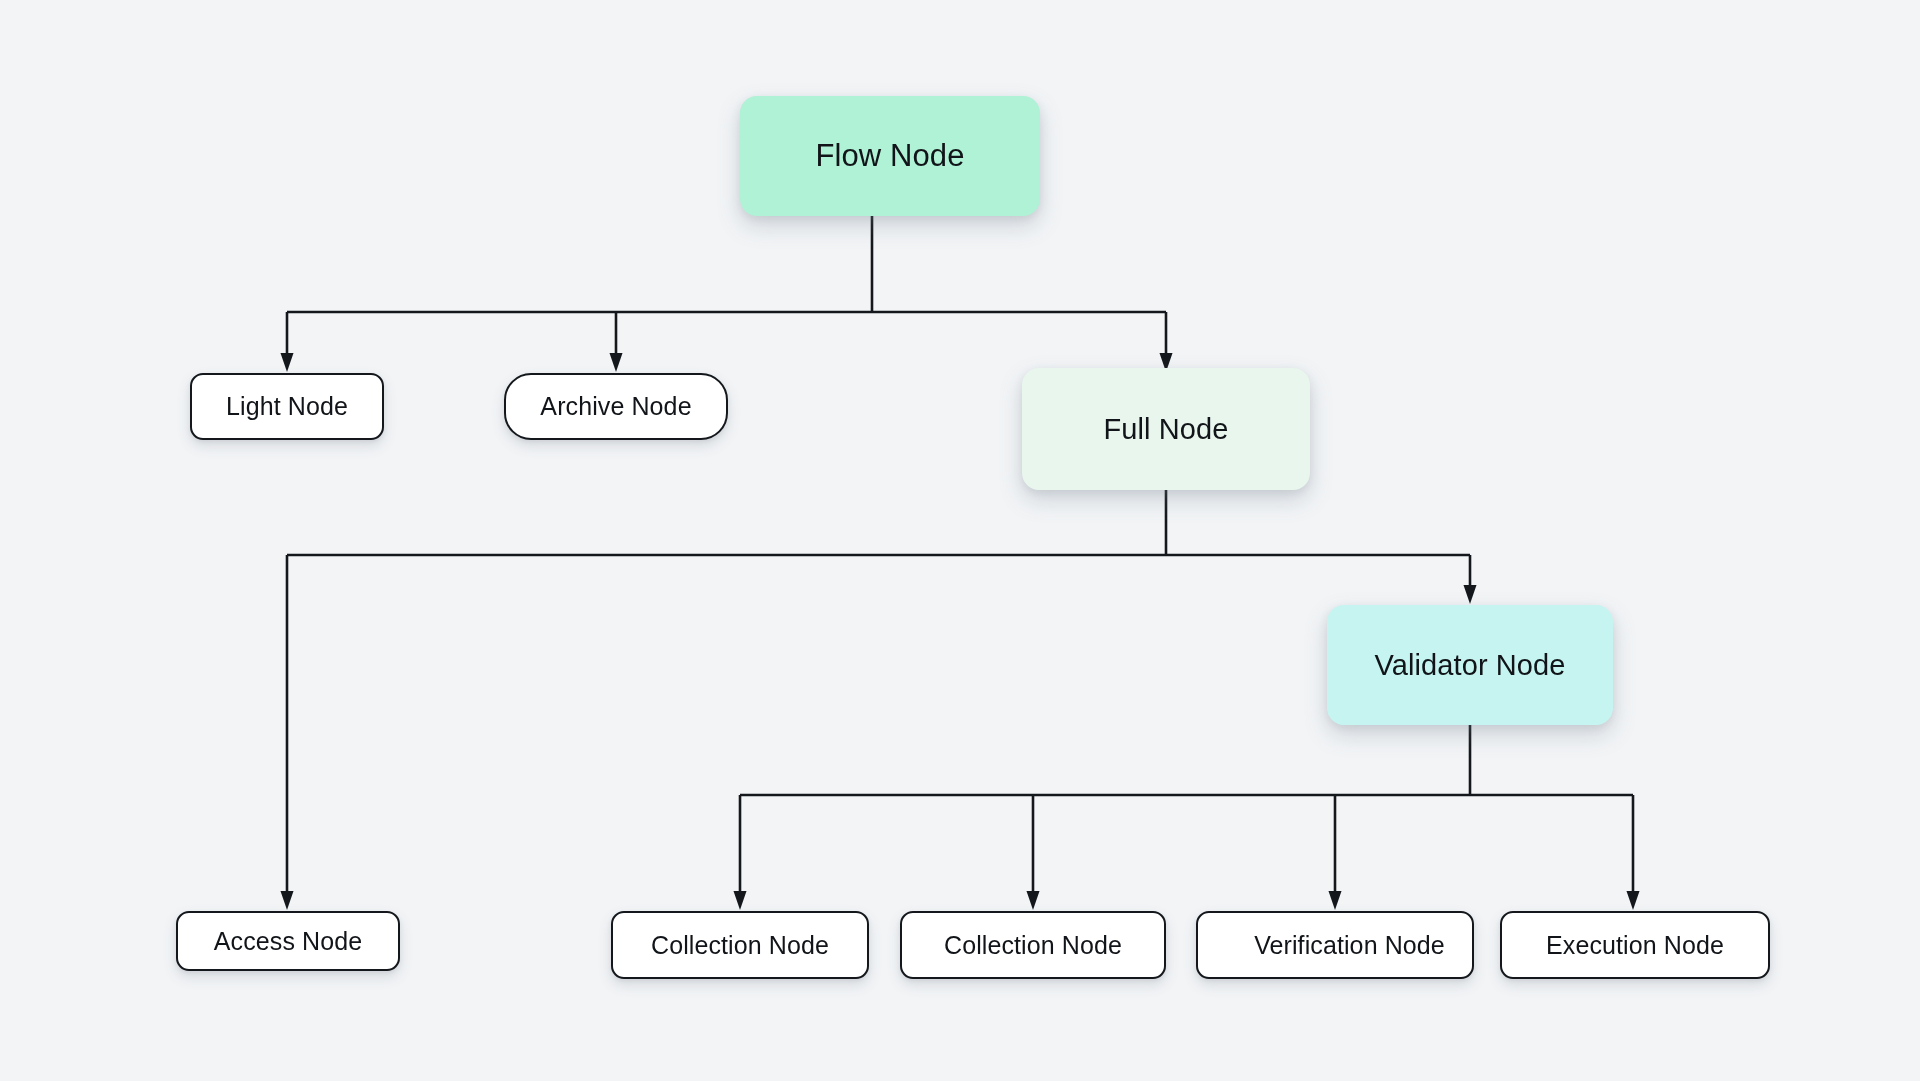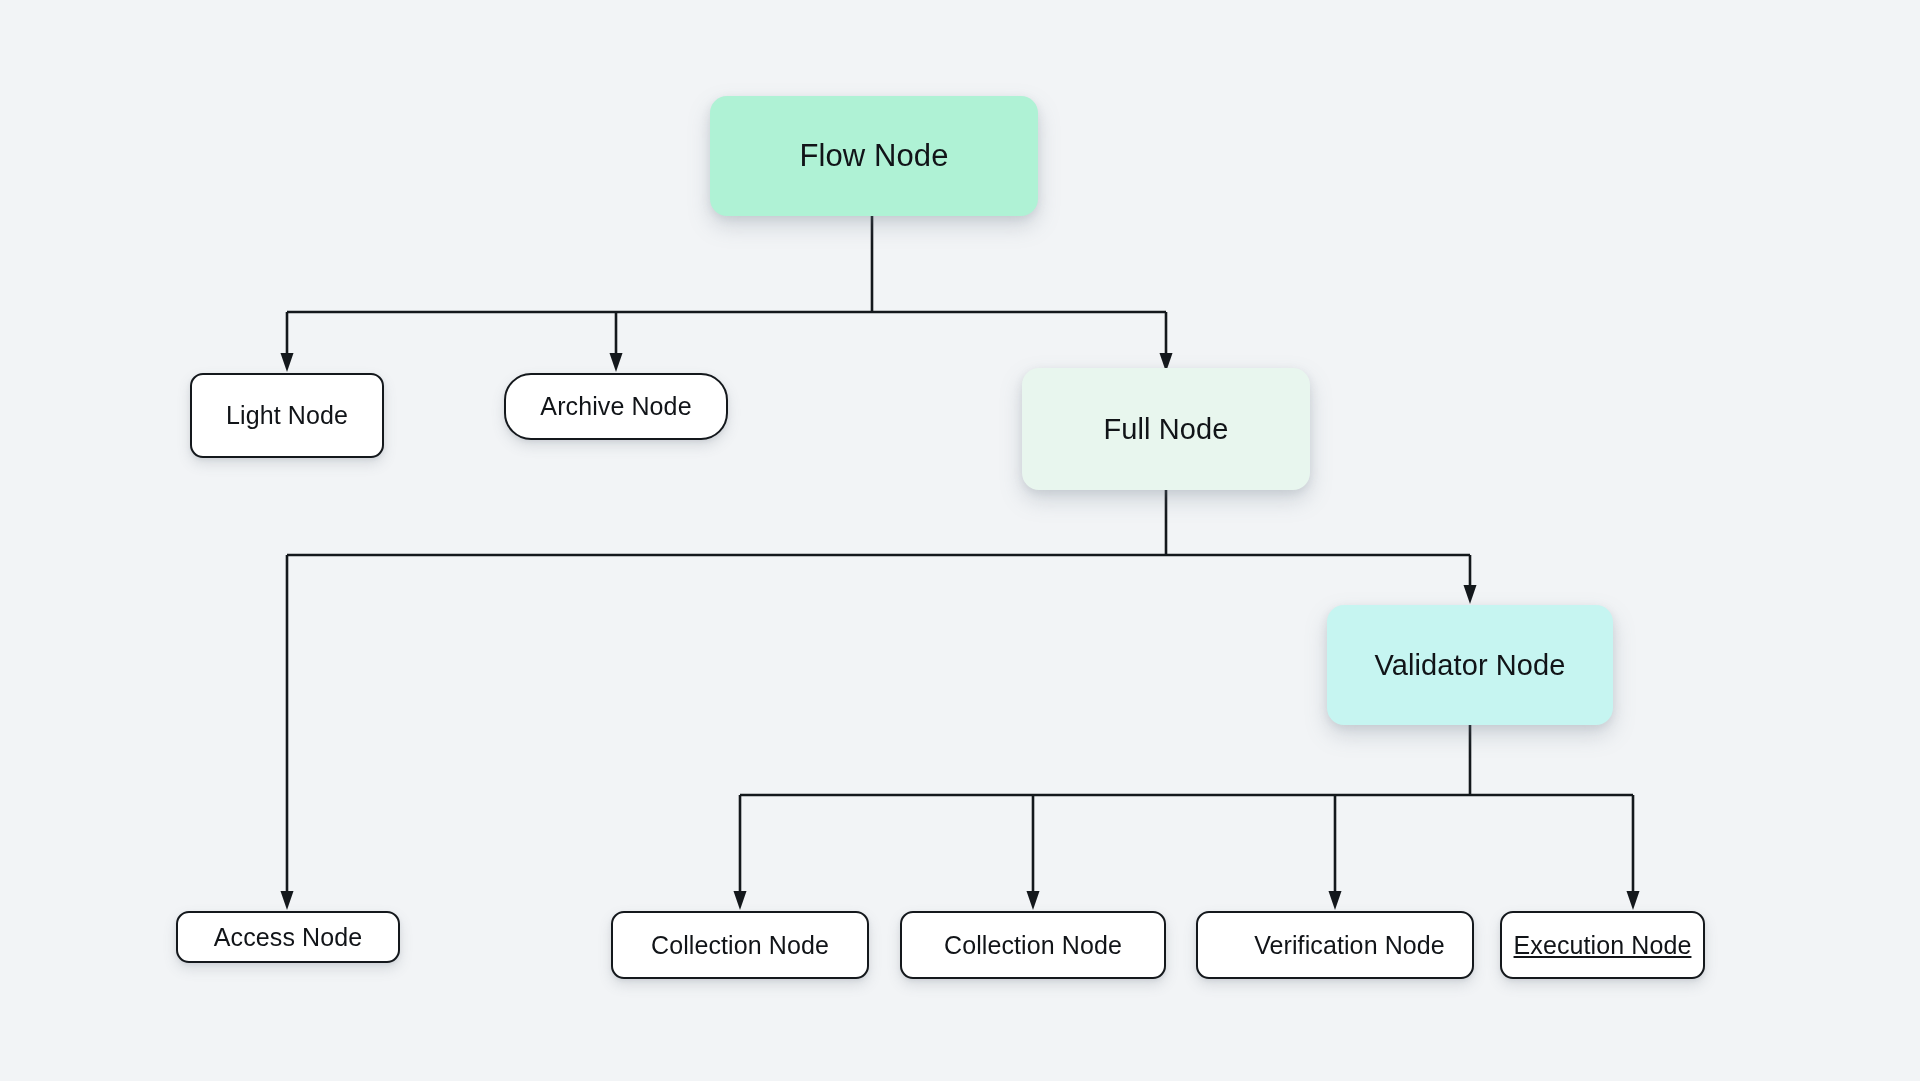--- a/index.html
+++ b/index.html
@@ -127,33 +127,33 @@
       <path class="edge-head" d="M 1033,910 L 1026.5,891 L 1039.5,891 Z" style="fill: rgb(20, 24, 28);"></path>
 
       <path class="edge-line" d="M 1335,795 L 1335,894" style="stroke: rgb(20, 24, 28);"></path>
       <path class="edge-head" d="M 1335,910 L 1328.5,891 L 1341.5,891 Z" style="fill: rgb(20, 24, 28);"></path>
 
       <path class="edge-line" d="M 1633,795 L 1633,894" style="stroke: rgb(20, 24, 28);"></path>
       <path class="edge-head" d="M 1633,910 L 1626.5,891 L 1639.5,891 Z" style="fill: rgb(20, 24, 28);"></path>
     </g>
   </svg>
 
-  <div class="node accent root" id="n-flow" style="left: 710px; top: 96px; width: 328px; height: 120px; background: rgb(175, 242, 213); color: rgb(17, 20, 24);">Flow Node</div>
+  <div class="node accent root" id="n-flow" style="left: 740px; top: 96px; width: 300px; height: 120px; background: rgb(175, 242, 213); color: rgb(17, 20, 24);">Flow Node</div>
 
-  <div class="node plain" id="n-light" style="left: 190px; top: 373px; width: 194px; height: 85px; background: rgb(255, 255, 255); color: rgb(17, 20, 24);">Light Node</div>
+  <div class="node plain" id="n-light" style="left: 190px; top: 373px; width: 194px; height: 67px; background: rgb(255, 255, 255); color: rgb(17, 20, 24);">Light Node</div>
 
   <div class="node plain" id="n-archive" style="left: 504px; top: 373px; width: 224px; height: 67px; background: rgb(255, 255, 255); color: rgb(17, 20, 24); border-radius: 27px;">Archive Node</div>
 
   <div class="node accent mid" id="n-full" style="left: 1022px; top: 368px; width: 288px; height: 122px; background: rgb(232, 246, 238); color: rgb(17, 20, 24);">Full Node</div>
 
-  <div class="node plain" id="n-access" style="left: 176px; top: 911px; width: 224px; height: 52px; background: rgb(255, 255, 255); color: rgb(17, 20, 24);">Access Node</div>
+  <div class="node plain" id="n-access" style="left: 176px; top: 911px; width: 224px; height: 60px; background: rgb(255, 255, 255); color: rgb(17, 20, 24);">Access Node</div>
 
   <div class="node accent sub" id="n-validator" style="left: 1327px; top: 605px; width: 286px; height: 120px; background: rgb(198, 245, 241); color: rgb(17, 20, 24);">Validator Node</div>
 
   <div class="node plain" id="n-collection" style="left: 611px; top: 911px; width: 258px; height: 68px; background: rgb(255, 255, 255); color: rgb(17, 20, 24);">Collection Node</div>
 
   <div class="node plain" id="n-consensus" style="left: 900px; top: 911px; width: 266px; height: 68px; background: rgb(255, 255, 255); color: rgb(17, 20, 24);">Collection Node</div>
 
   <div class="node plain" id="n-verification" style="left: 1196px; top: 911px; width: 278px; height: 68px; background: rgb(255, 255, 255); color: rgb(17, 20, 24); padding-left: 29px;">Verification Node</div>
 
-  <div class="node plain" id="n-execution" style="left: 1500px; top: 911px; width: 205px; height: 68px; background: rgb(255, 255, 255); color: rgb(17, 20, 24); text-decoration: underline;">Execution Node</div>
+  <div class="node plain" id="n-execution" style="left: 1500px; top: 911px; width: 270px; height: 68px; background: rgb(255, 255, 255); color: rgb(17, 20, 24);">Execution Node</div>
 
 </div>
 
 </body></html>

